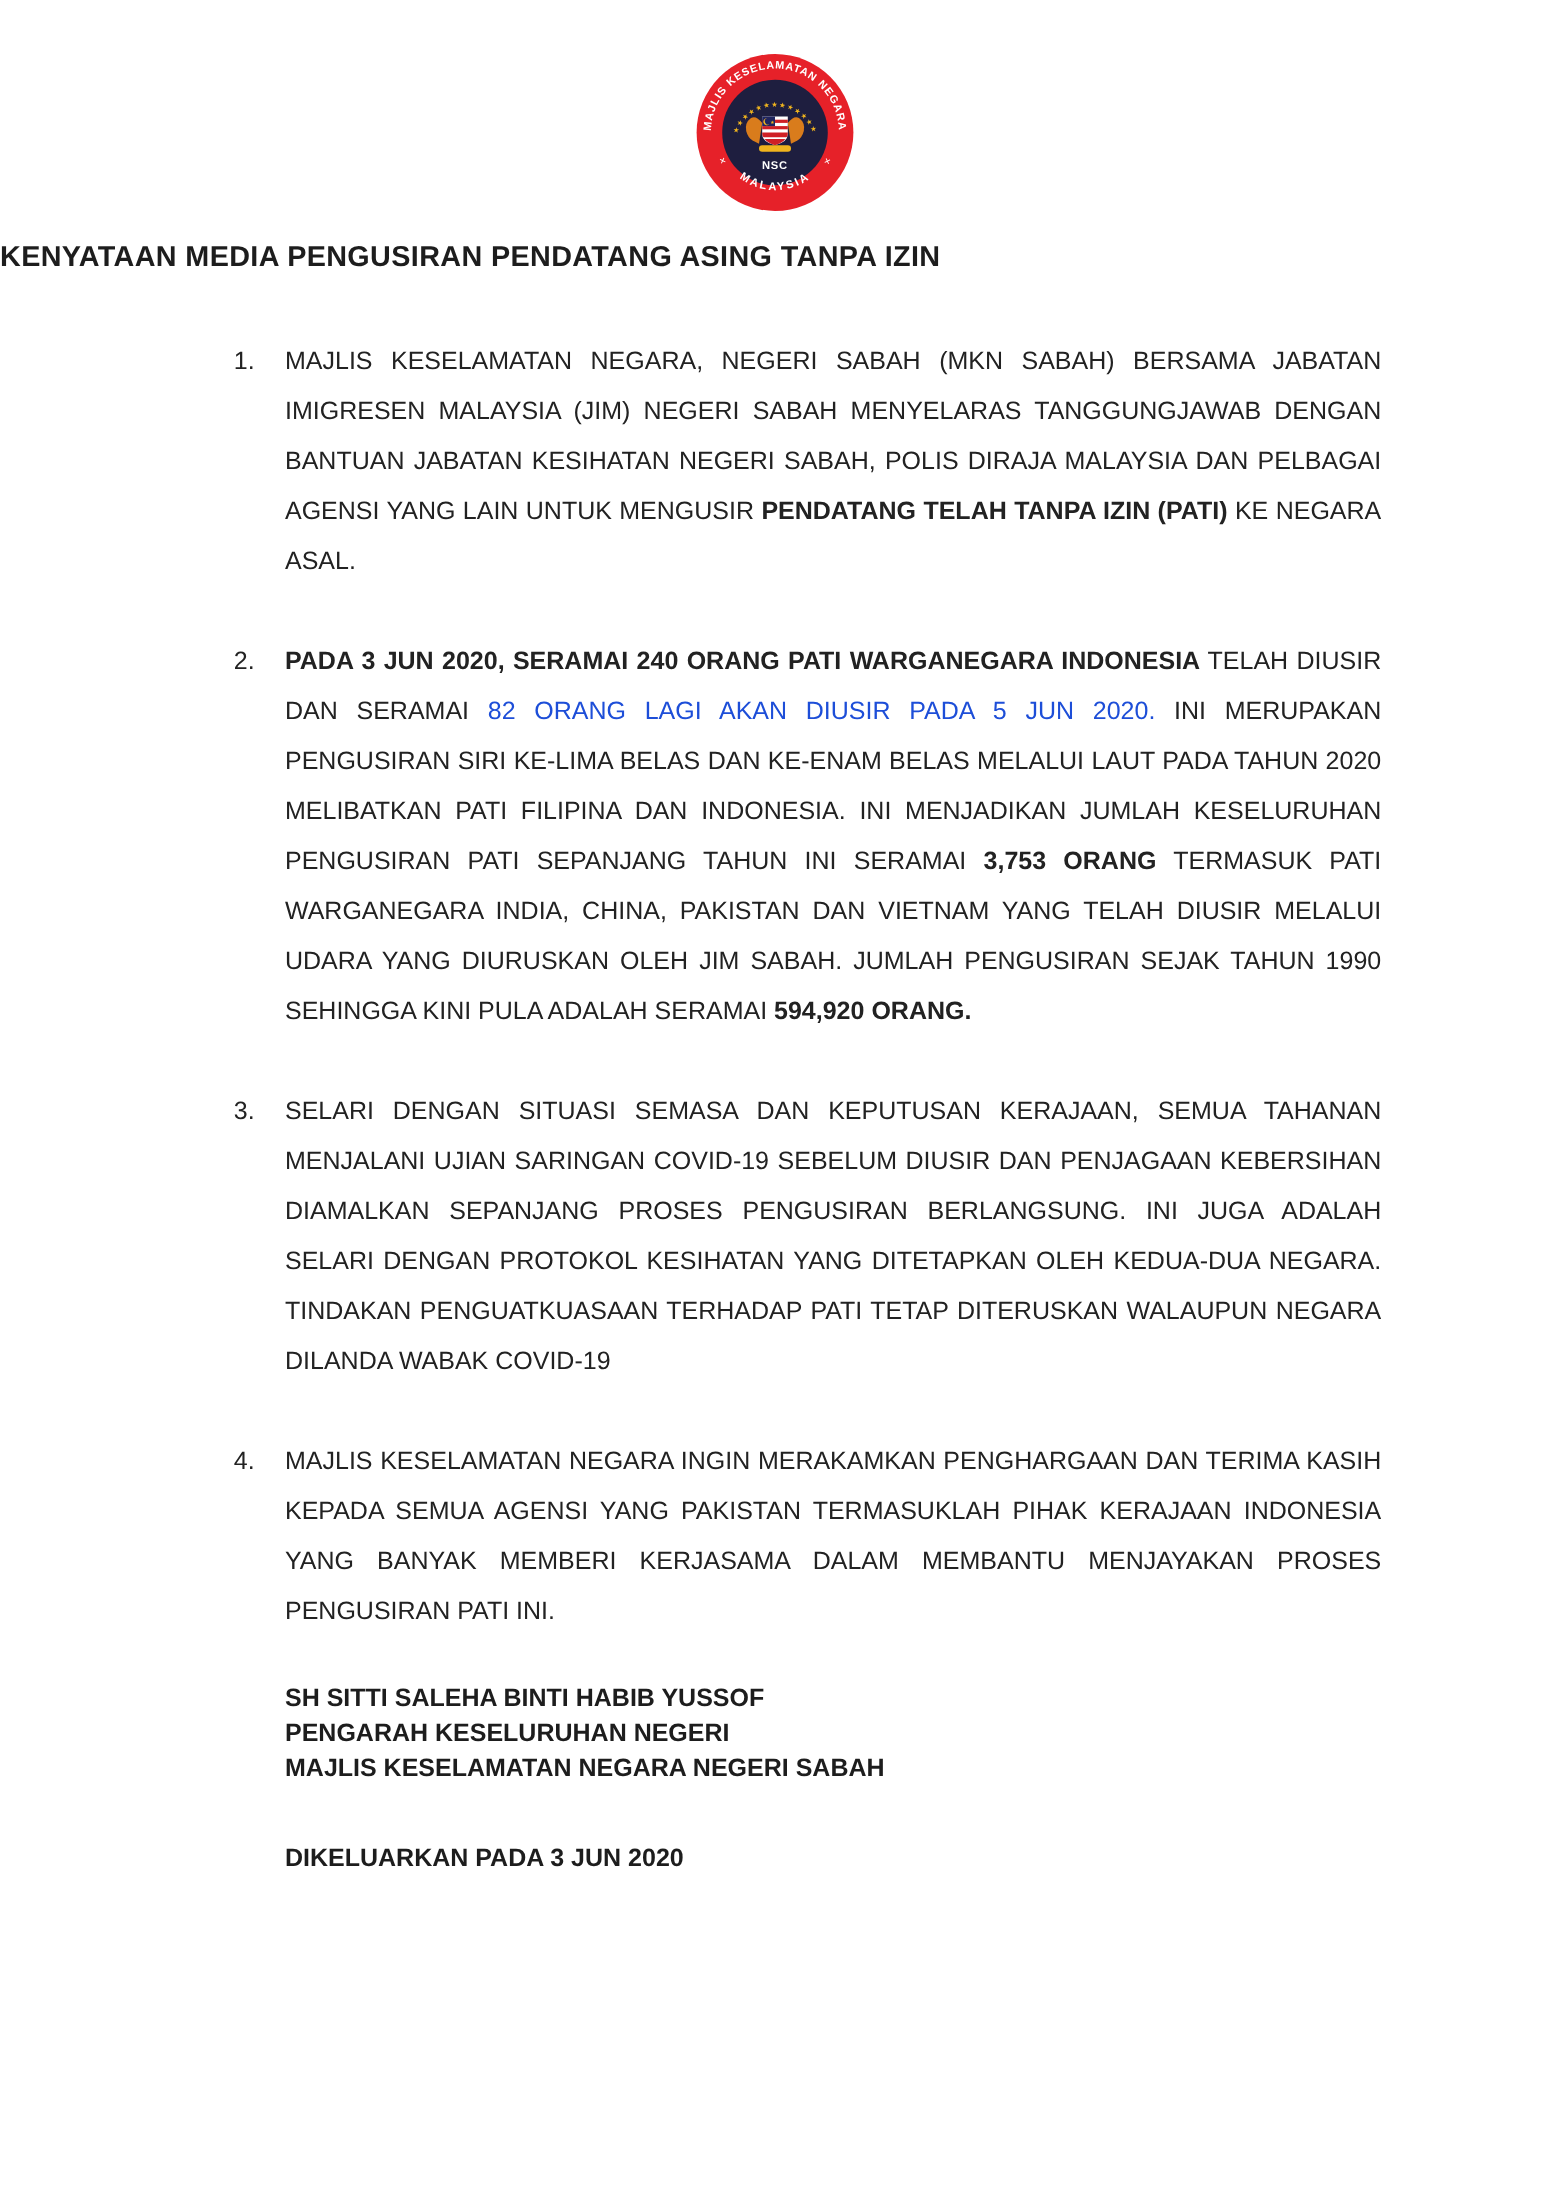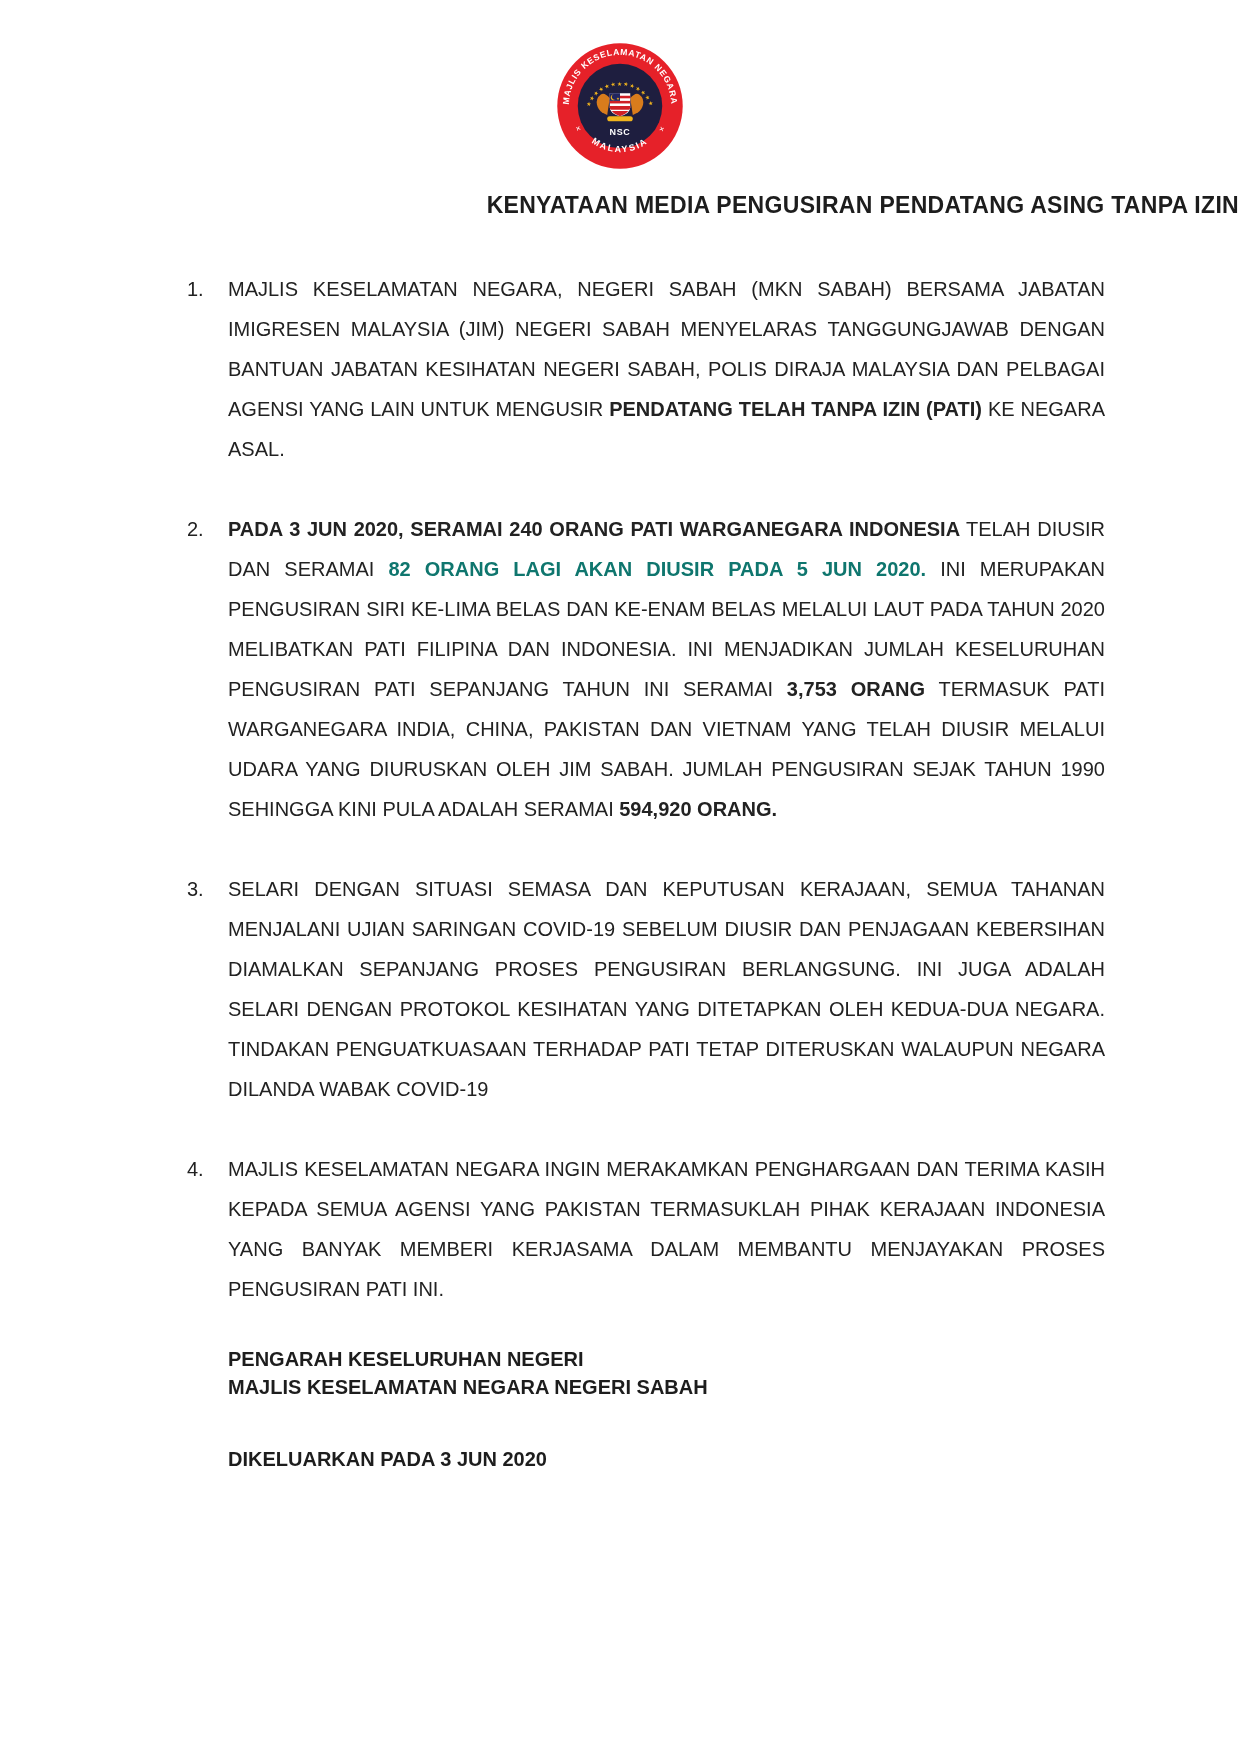--- a/index.html
+++ b/index.html
@@ -11,42 +11,42 @@
     overflow:hidden;
     position:relative;
   }
   .page { width:100%; height:100%; padding-top:42px; }
 
   .logo-wrap { display:flex; justify-content:center; }
   .logo-wrap svg { width:128px; height:128px; }
 
   h1.doc-title {
     margin-top:22px;
-    text-align:right;
+    text-align:left;
     font-size:23px;
     font-weight:bold;
     letter-spacing:0.3px;
     color:#1d1d1d;
   }
 
   .content { margin:50px 134px 0 187px; }
 
   .para {
     display:flex;
     font-size:20px;
     line-height:40px;
     margin-bottom:40px;
     color:#222222;
   }
   .para:last-child { margin-bottom:0; }
   .num { width:41px; flex:none; }
   .ptext { flex:1; text-align:justify; text-align-last:left; }
 
   .b  { font-weight:bold; }
-  .rb { font-weight:bold; color:#0f766e; }
+  .rb { font-weight:normal; color:#1d4ed8; }
 
   .signature {
     margin:36px 134px 0 228px;
     font-weight:bold;
     font-size:20px;
     line-height:28px;
     color:#1d1d1d;
   }
   .issued { margin-top:44px; }
 </style>
@@ -129,18 +129,19 @@
     <section class="para">
       <span class="num">4.</span>
       <div class="ptext">
         <span>MAJLIS KESELAMATAN NEGARA INGIN MERAKAMKAN PENGHARGAAN DAN TERIMA KASIH KEPADA SEMUA AGENSI YANG PAKISTAN TERMASUKLAH PIHAK KERAJAAN INDONESIA YANG BANYAK MEMBERI KERJASAMA DALAM MEMBANTU MENJAYAKAN PROSES PENGUSIRAN PATI INI.</span>
       </div>
     </section>
 
   </main>
 
   <footer class="signature">
+    <div>SH SITTI SALEHA BINTI HABIB YUSSOF</div>
     <div>PENGARAH KESELURUHAN NEGERI</div>
     <div>MAJLIS KESELAMATAN NEGARA NEGERI SABAH</div>
     <div class="issued">DIKELUARKAN PADA 3 JUN 2020</div>
   </footer>
 
 </div>
 
 </body></html>

